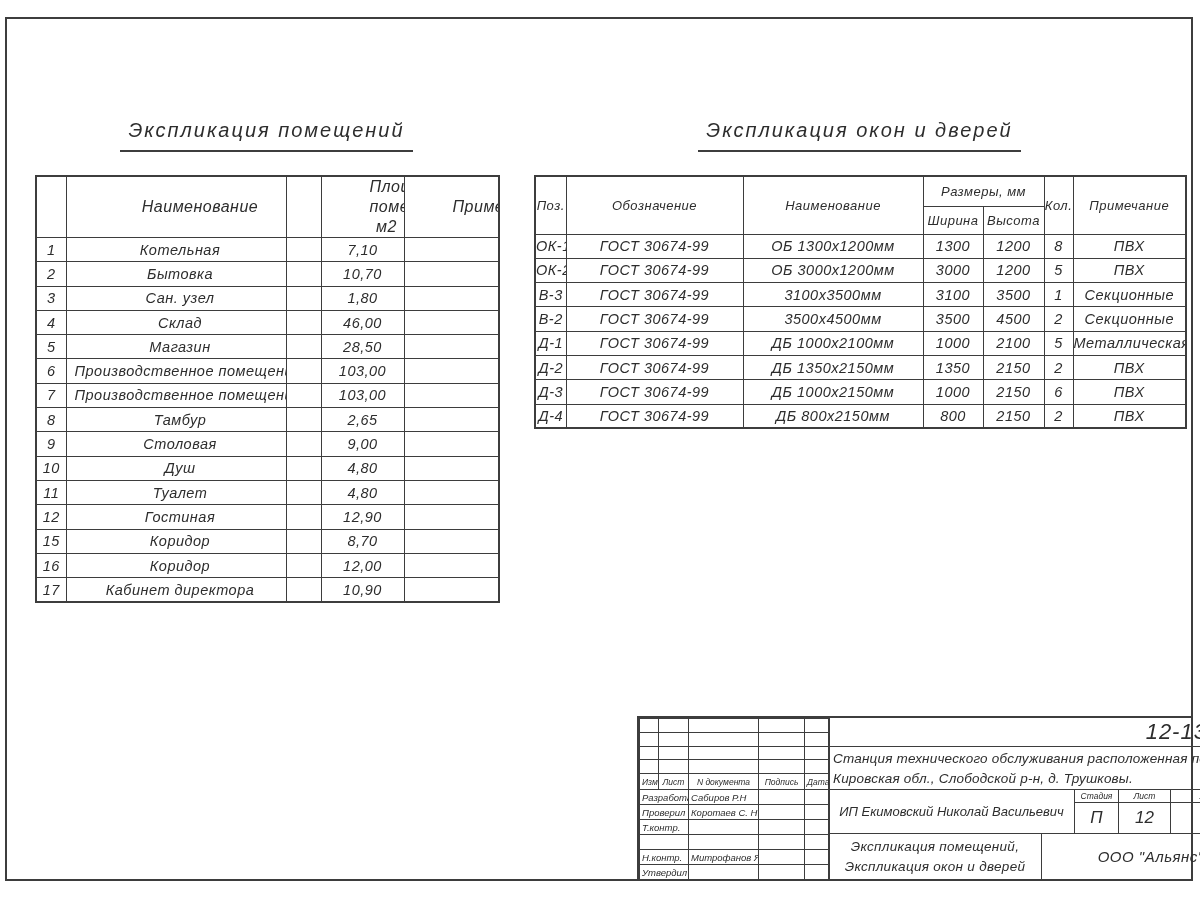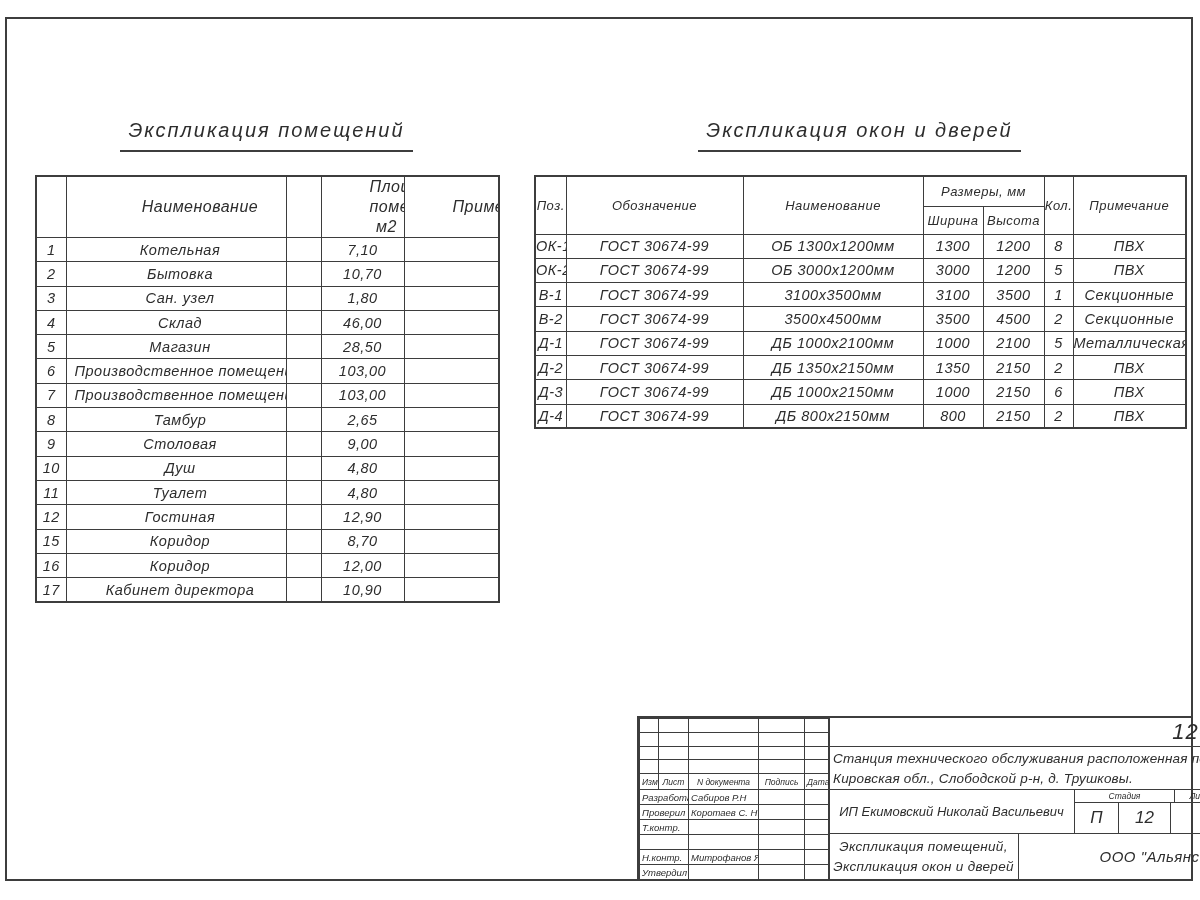--- a/index.html
+++ b/index.html
@@ -73,32 +73,32 @@
   }
   .tb-row3 { height:44px; display:flex; border-bottom:1px solid #3d3d3d; }
   .tb-cust {
     width:246px; border-right:1px solid #3d3d3d;
     display:flex; align-items:center; justify-content:center;
     font-size:13px; white-space:nowrap; overflow:hidden;
   }
   .tb-slt { flex:1; display:flex; flex-direction:column; }
   .tb-slt-h { height:13px; display:flex; border-bottom:1px solid #3d3d3d; }
   .tb-slt-h > div {
-    display:flex; align-items:center; justify-content:center; font-size:8.5px;margin-left:28px;
+    display:flex; align-items:center; justify-content:center; font-size:8.5px;
   }
   .tb-slt-v { flex:1; display:flex; }
   .tb-slt-v > div {
     display:flex; align-items:center; justify-content:center; font-size:17px;
   }
   .sc1 { width:43px; }
   .sc2 { width:52px; border-left:1px solid #3d3d3d; }
   .sc3 { flex:1; border-left:1px solid #3d3d3d; }
   .tb-row4 { flex:1; display:flex; }
   .tb-sheetname {
-    width:190px; border-right:1px solid #3d3d3d;
+    width:213px; border-right:1px solid #3d3d3d;
     display:flex; flex-direction:column; align-items:center; justify-content:center;
     font-size:13.5px; line-height:1.45; letter-spacing:0.3px; text-align:center;
   }
   .tb-org {
     flex:1; display:flex; align-items:center; justify-content:center;
     font-size:15px; letter-spacing:0.5px;
   }
 </style>
 </head>
 <body>
@@ -277,21 +277,21 @@
     <tr>
         <td>ОК-2</td>
         <td>ГОСТ 30674-99</td>
         <td>ОБ 3000x1200мм</td>
         <td>3000</td>
         <td>1200</td>
         <td>5</td>
         <td>ПВХ</td>
       </tr>
     <tr>
-        <td>В-1</td>
+        <td>В-3</td>
         <td>ГОСТ 30674-99</td>
         <td>3100x3500мм</td>
         <td>3100</td>
         <td>3500</td>
         <td>1</td>
         <td>Секционные</td>
       </tr>
     <tr>
         <td>В-2</td>
         <td>ГОСТ 30674-99</td>

